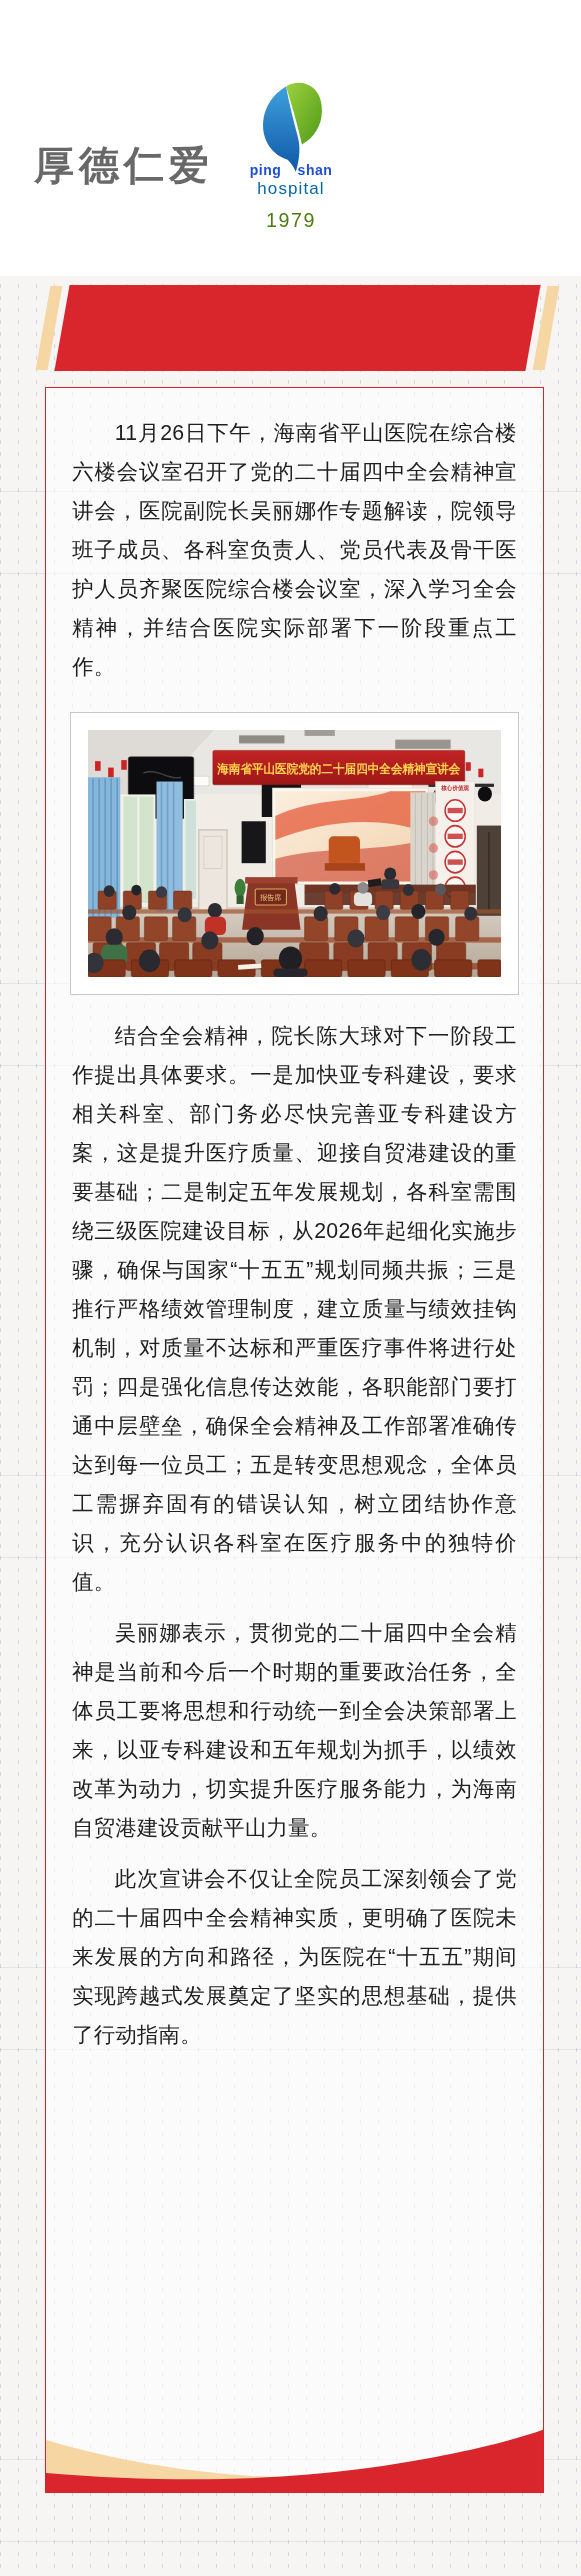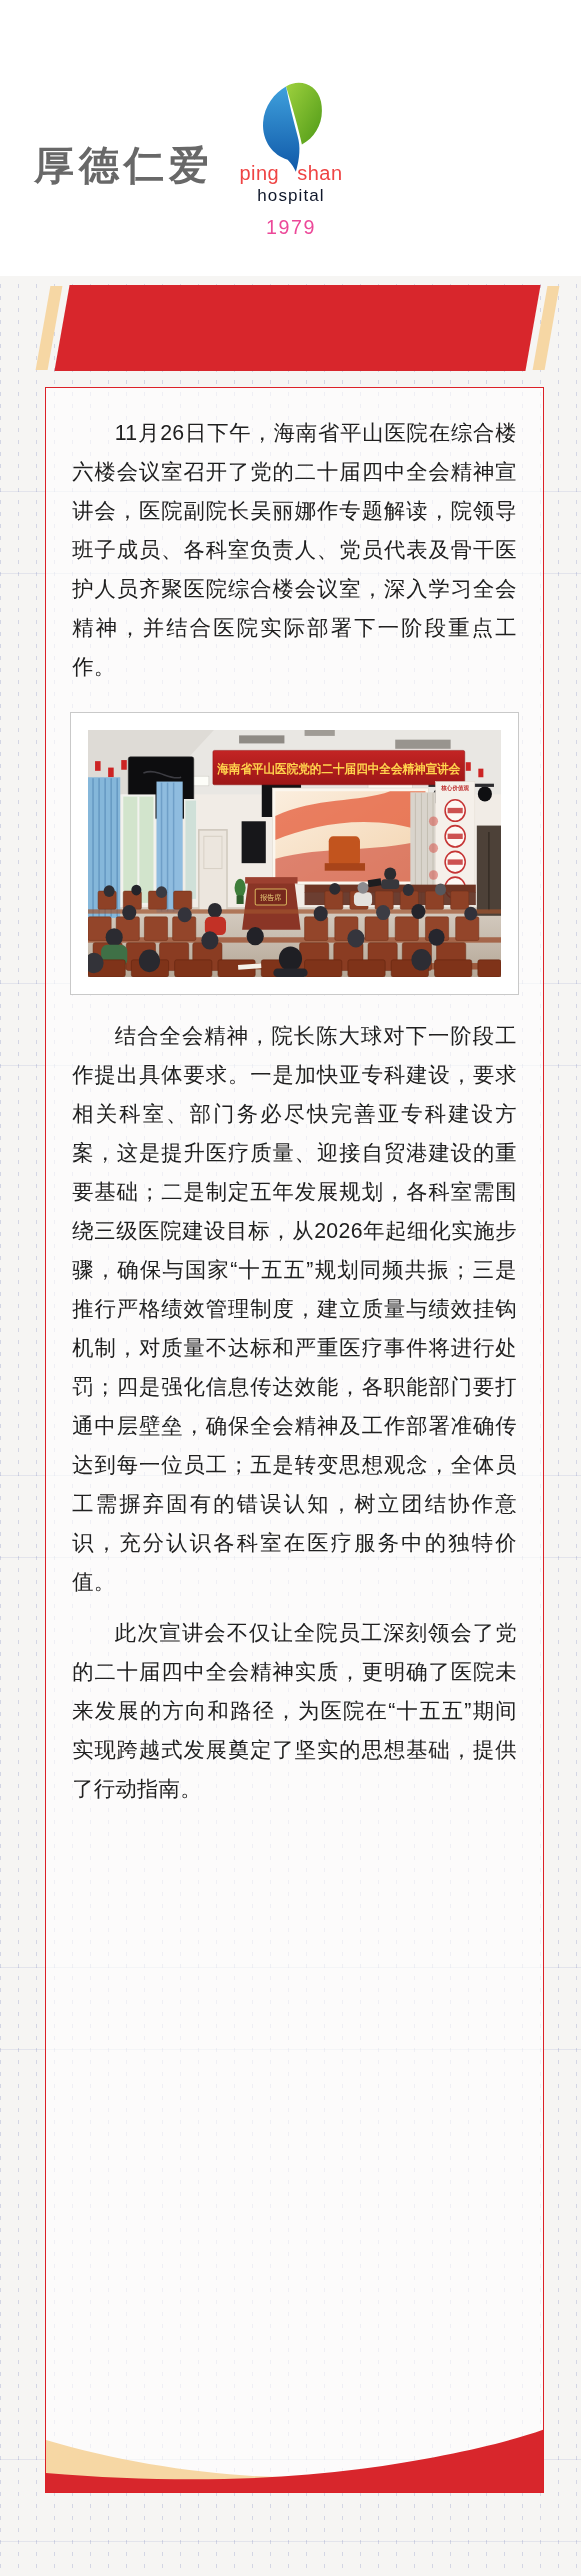--- a/index.html
+++ b/index.html
@@ -16,23 +16,23 @@
       repeating-linear-gradient(180deg, rgba(0,0,0,0) 0 81px, rgba(122,133,190,.15) 81px 82px);
     background-size:18px 12px, 18px 12px, 100% 82px;
   }
   
   .header{position:absolute;left:0;top:0;width:582px;height:276px;background:#ffffff;}
   .slogan{position:absolute;top:138px;font-size:40px;font-weight:700;color:#686868;letter-spacing:4.9px;white-space:nowrap;}
   .slogan.left{left:34px;}
   .slogan.right{right:31px;}
   .logo-wrap{position:absolute;left:50%;top:81px;transform:translateX(-50%);width:142px;text-align:center;}
   .logo-swirl{display:block;margin:0 auto;width:67px;height:94px;}
-  .logo-name{margin-top:-13px;font-size:20px;font-weight:400;color:#ef4444;letter-spacing:0.5px;word-spacing:12px;white-space:nowrap;}
-  .logo-sub{margin-top:1.1px;font-size:17px;color:#0f172a;letter-spacing:1.1px;}
-  .logo-year{margin-top:9.9px;font-size:19.7px;color:#ec4899;letter-spacing:1.6px;}
+  .logo-name{margin-top:-13px;font-size:14px;font-weight:700;color:#1d4ed8;letter-spacing:0.5px;word-spacing:12px;white-space:nowrap;}
+  .logo-sub{margin-top:1.1px;font-size:17px;color:#0369a1;letter-spacing:1.1px;}
+  .logo-year{margin-top:9.9px;font-size:19.7px;color:#4d7c0f;letter-spacing:1.6px;}
   
   .banner{position:absolute;left:43px;top:285px;width:509px;height:86px;}
   .banner-skew{position:absolute;top:0;bottom:0;left:0;right:0;transform:skewX(-10deg);}
   .banner-red{position:absolute;top:0;bottom:0;left:18.6px;right:18.6px;background:#d8262c;}
   .stripe{position:absolute;top:1.1px;bottom:1.1px;width:12px;background:#f6d7a4;}
   .stripe.l{left:0;}
   .stripe.r{right:0;}
   .banner-text{position:absolute;top:0;left:0;right:0;text-align:center;padding-top:8.2px;
     color:#f9e7c4;font-weight:700;font-size:24.6px;line-height:35px;letter-spacing:1.1px;}
   
@@ -301,20 +301,21 @@
         <rect x="298" y="436" width="46" height="9" fill="#f5f2ea" transform="rotate(-4 321 440)"></rect>
         <circle cx="122" cy="430" r="21" fill="#29292f"></circle>
         <circle cx="402" cy="426" r="23" fill="#1f1f24"></circle>
           <rect x="368" y="444" width="68" height="16" rx="8" fill="#26262c"></rect>
         <circle cx="662" cy="428" r="20" fill="#2d2d34"></circle>
         <circle cx="12" cy="434" r="19" fill="#333339"></circle>
       </svg>
     </div>
 
     <p>结合全会精神，院长陈大球对下一阶段工作提出具体要求。一是加快亚专科建设，要求相关科室、部门务必尽快完善亚专科建设方案，这是提升医疗质量、迎接自贸港建设的重要基础；二是制定五年发展规划，各科室需围绕三级医院建设目标，从2026年起细化实施步骤，确保与国家“十五五”规划同频共振；三是推行严格绩效管理制度，建立质量与绩效挂钩机制，对质量不达标和严重医疗事件将进行处罚；四是强化信息传达效能，各职能部门要打通中层壁垒，确保全会精神及工作部署准确传达到每一位员工；五是转变思想观念，全体员工需摒弃固有的错误认知，树立团结协作意识，充分认识各科室在医疗服务中的独特价值。</p>
+    <p>吴丽娜表示，贯彻党的二十届四中全会精神是当前和今后一个时期的重要政治任务，全体员工要将思想和行动统一到全会决策部署上来，以亚专科建设和五年规划为抓手，以绩效改革为动力，切实提升医疗服务能力，为海南自贸港建设贡献平山力量。</p>
     <p>此次宣讲会不仅让全院员工深刻领会了党的二十届四中全会精神实质，更明确了医院未来发展的方向和路径，为医院在“十五五”期间实现跨越式发展奠定了坚实的思想基础，提供了行动指南。</p>
 
     <svg class="wave" viewBox="0 0 854 130" preserveAspectRatio="none" aria-hidden="true">
       <path d="M0,35 C150,82 330,110 480,101 C575,96 640,88 710,70 L710,130 L0,130 Z" fill="#f6d7a4"></path>
       <path d="M0,95 C200,113 380,110 540,88 C680,68 790,40 854,16 L854,130 L0,130 Z" fill="#d8262c"></path>
     </svg>
   </div>
 
 </div>
 

